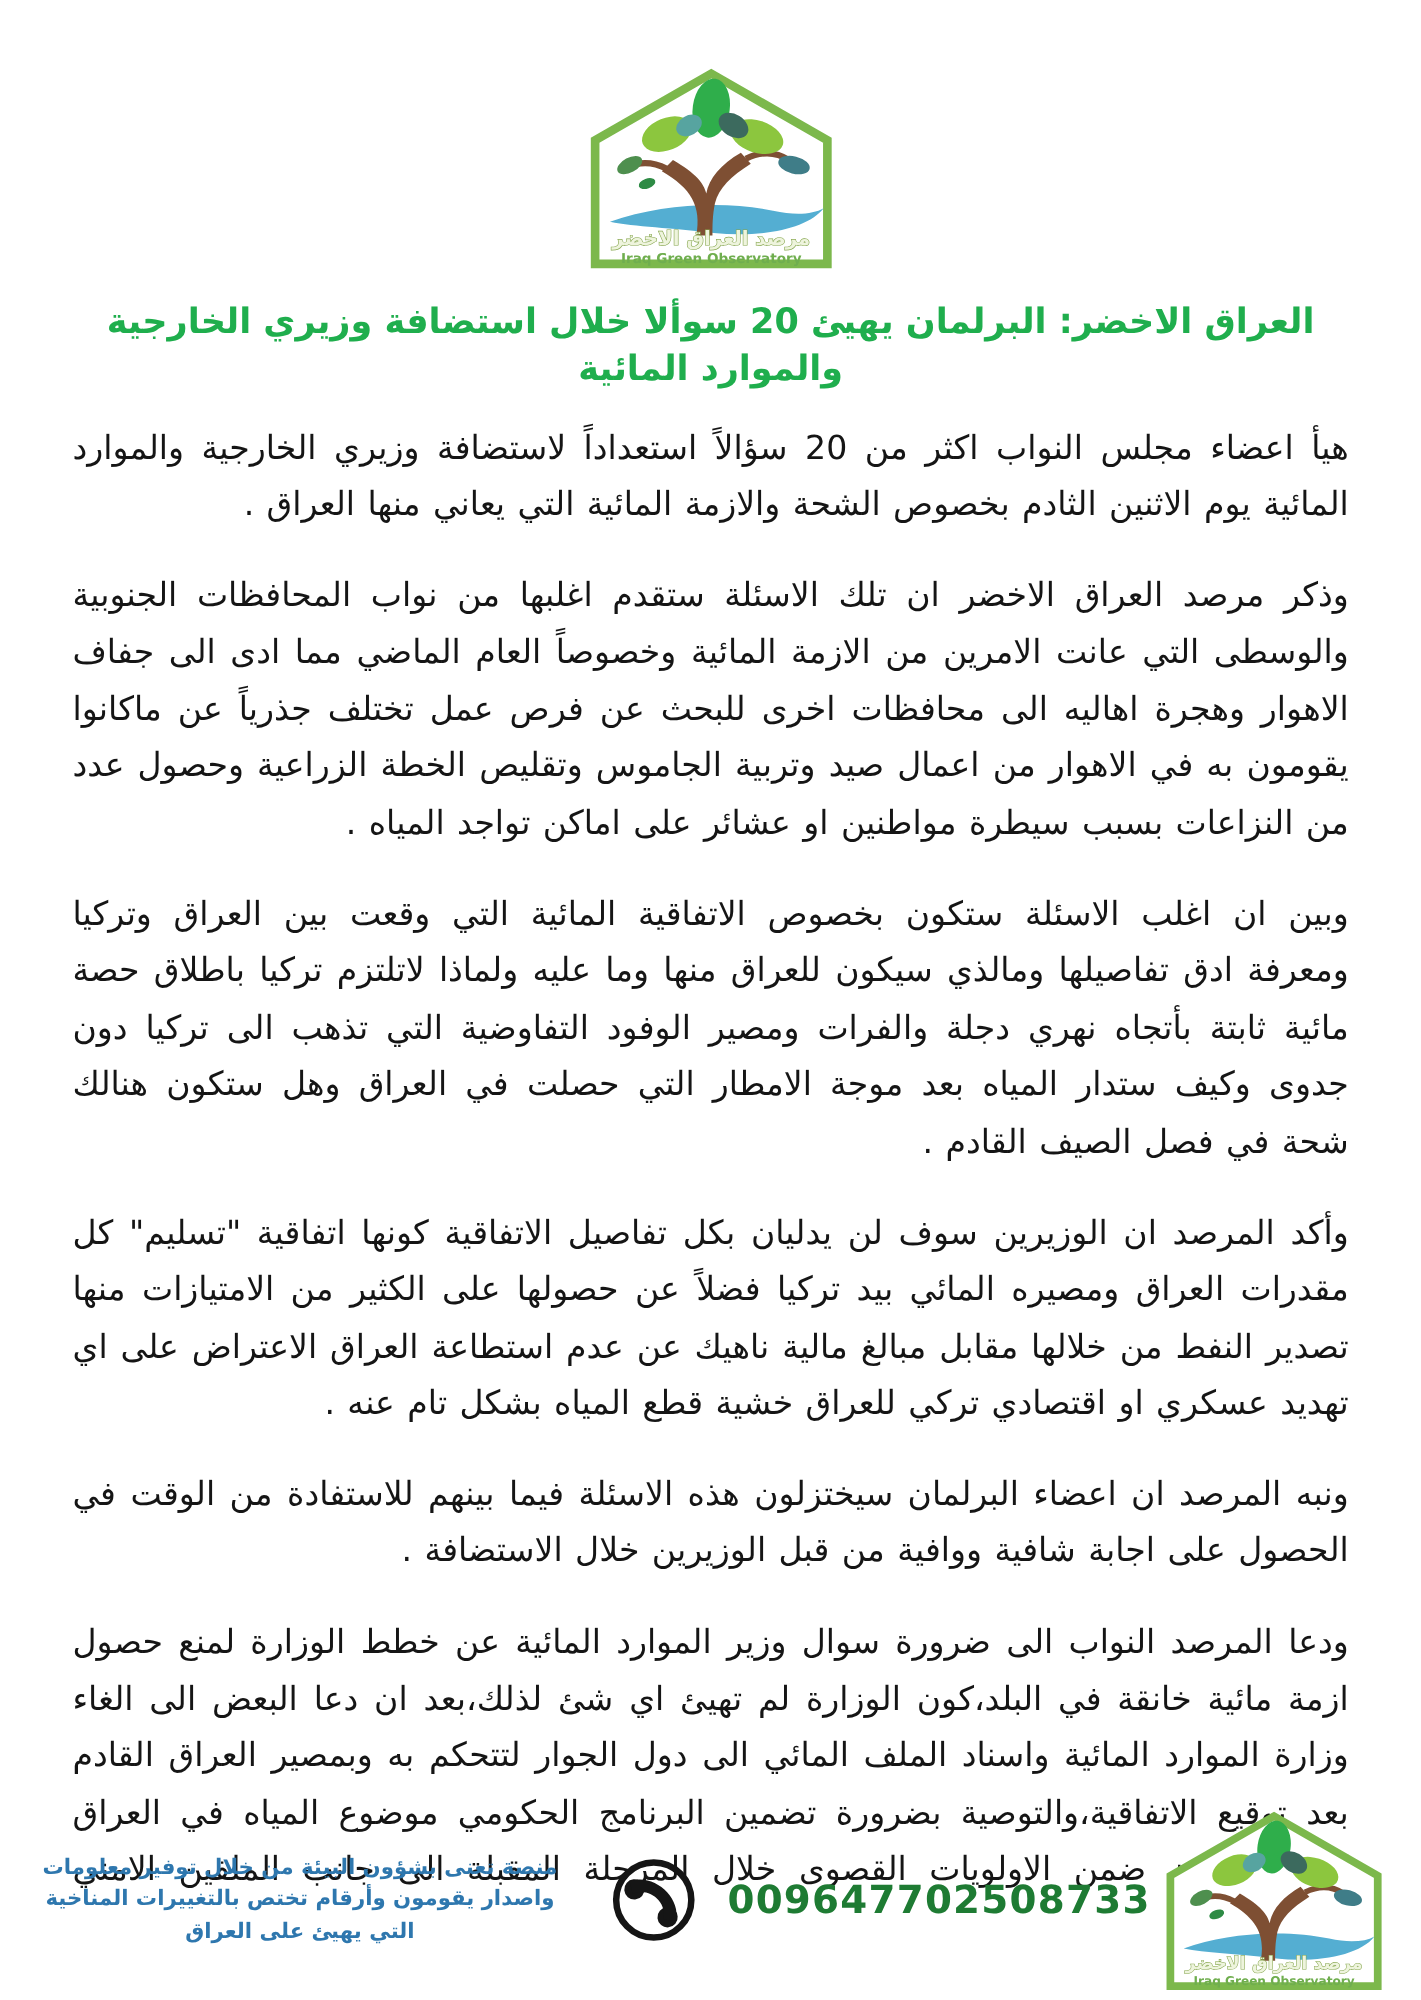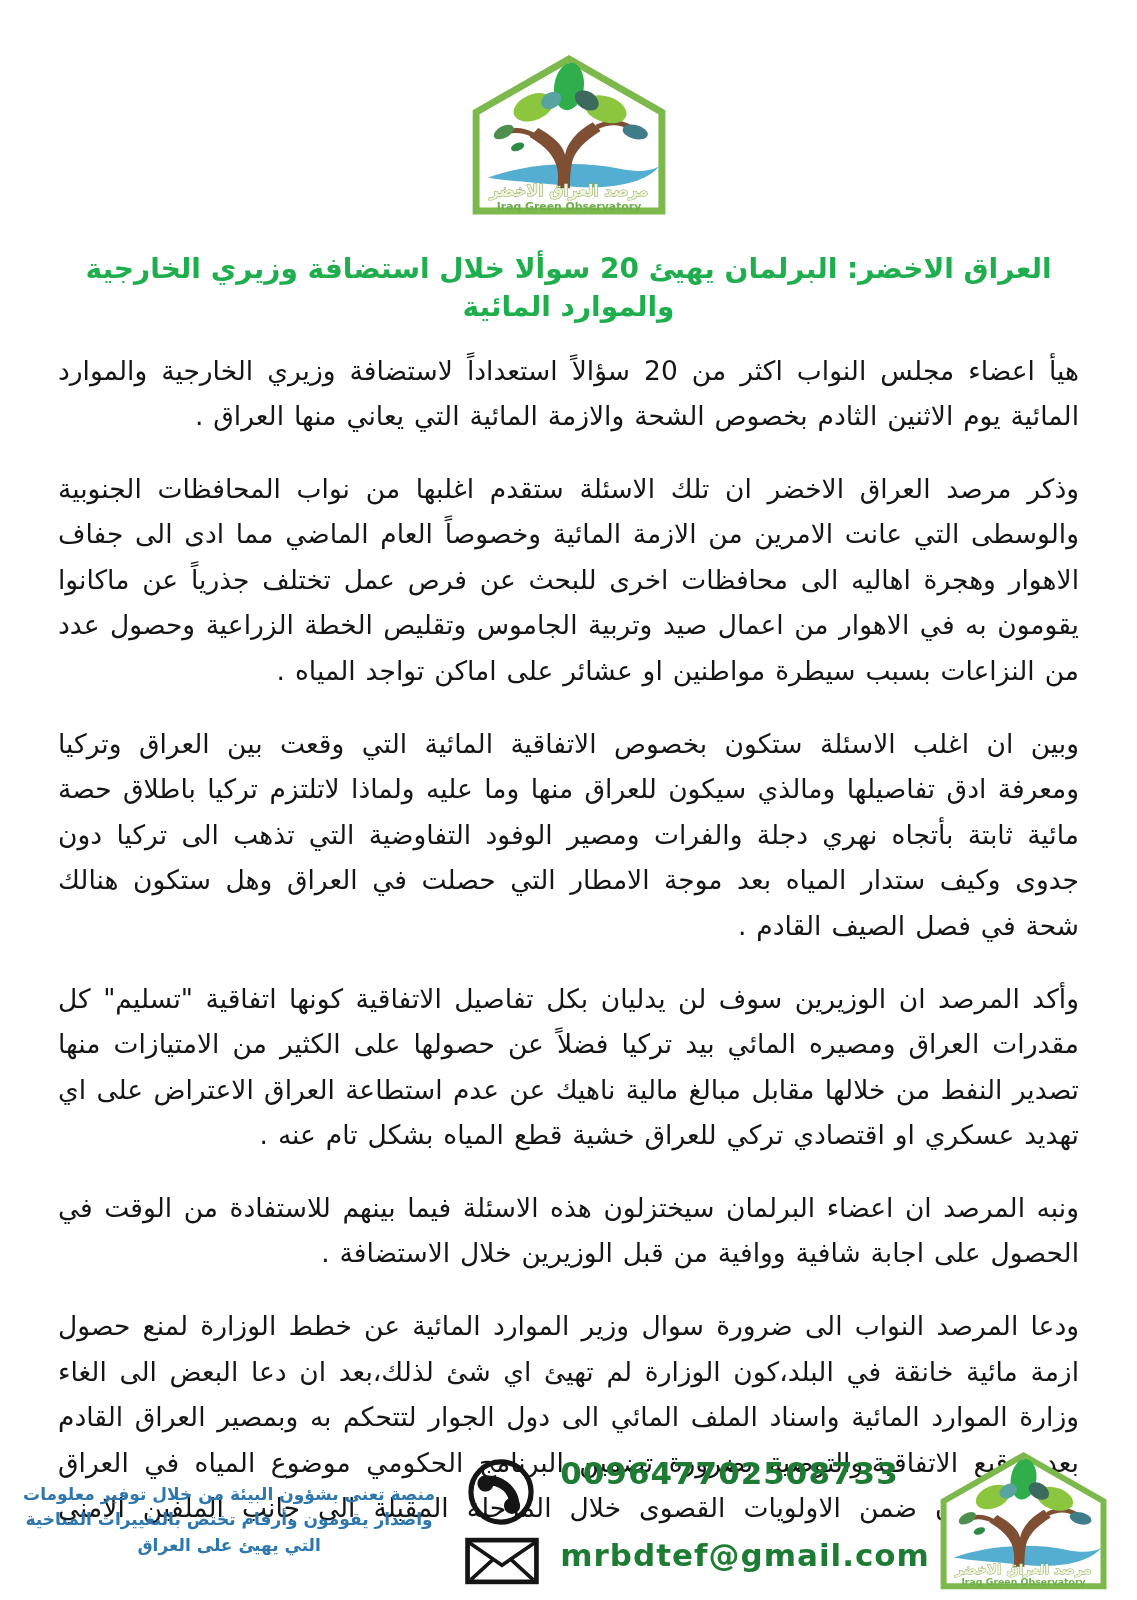--- a/index.html
+++ b/index.html
@@ -20,21 +20,21 @@
     height:168px;
   }
   
   .doc-title{
     direction:rtl;
     text-align:center;
     color:#1fae4d;
     font-size:28px;
     font-weight:bold;
     line-height:1.35;
-    margin:32px 30px 0 30px;
+    margin:20px 30px 0 30px;
   }
   
   .body-text{
     direction:rtl;
     margin:22px 58px 0 58px;
   }
   .body-text p{
     margin:0 0 27px 0;
     color:#151515;
     font-size:26.5px;
@@ -66,21 +66,21 @@
     line-height:1.5;
   }
   .contact{
     display:flex;
     flex-direction:column;
     gap:8px;
     margin-left:16px;
   }
   .contact-row{
     display:flex;
-    align-items:flex-start;
+    align-items:center;
     gap:20px;
     direction:ltr;
   }
   .icon-phone{width:78px;height:74px;}
   .icon-envelope{width:76px;height:48px;margin-left:2px;}
   .contact-text{
     color:#1e7b33;
     font-weight:bold;
     font-size:31px;
     letter-spacing:1px;
@@ -157,26 +157,20 @@
       <div>التي يهيئ على العراق</div>
     </div>
 
     <div class="contact">
       <div class="contact-row">
         <svg class="icon-phone">
             <use href="#phone-ic"></use>
           </svg>
         <span class="contact-text">009647702508733</span>
       </div>
-      <div class="contact-row">
-        <svg class="icon-envelope">
-            <use href="#envelope-ic"></use>
-          </svg>
-        <span class="contact-text">mrbdtef@gmail.com</span>
-      </div>
     </div>
 
     <svg class="logo-footer">
       <use href="#logo"></use>
     </svg>
   </footer>
 
 </div>
 
 </body></html>

